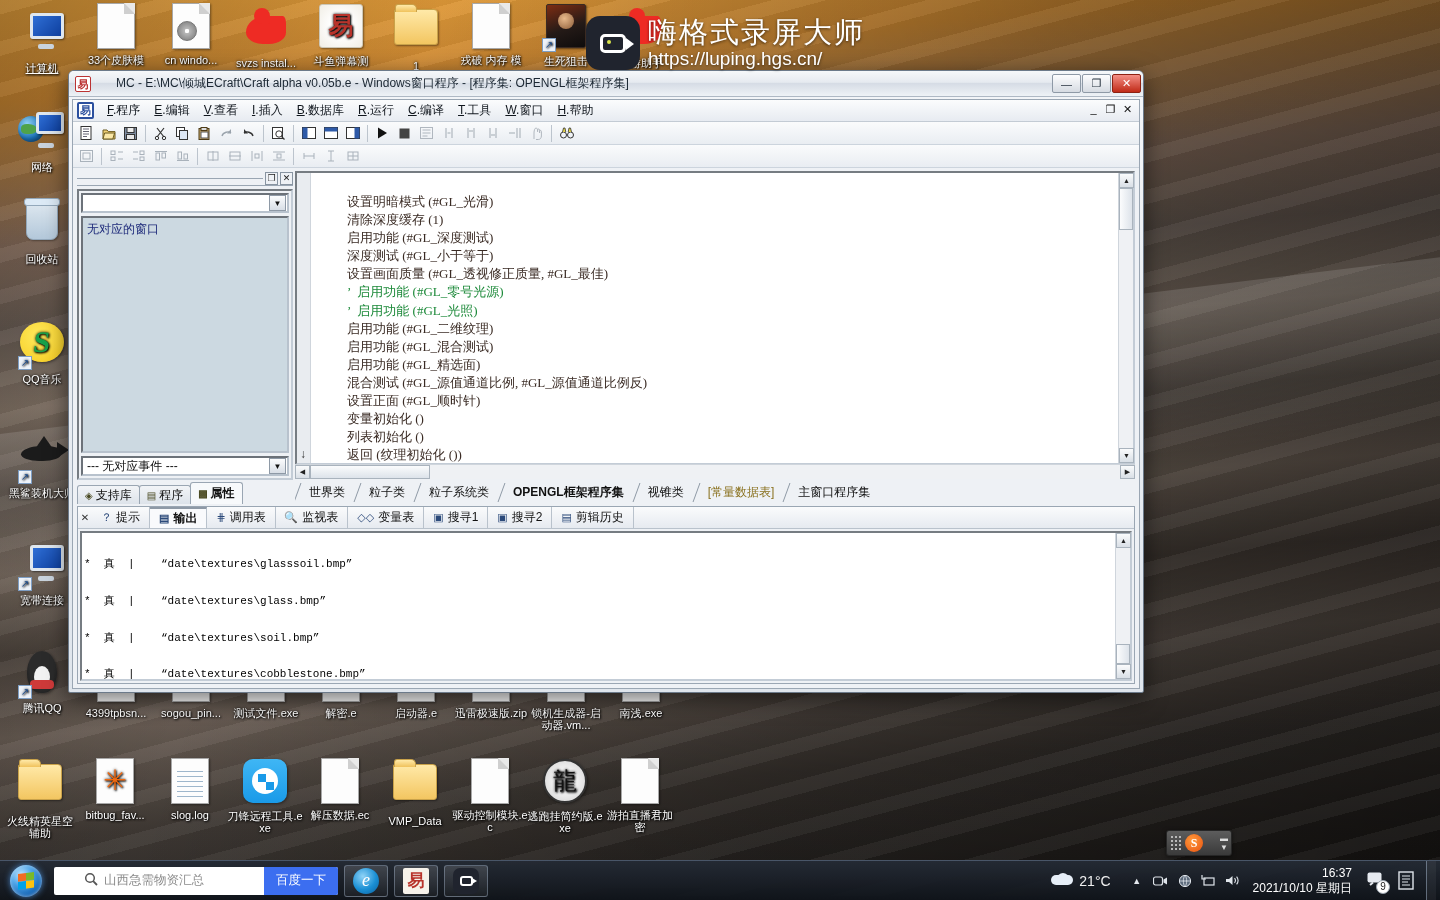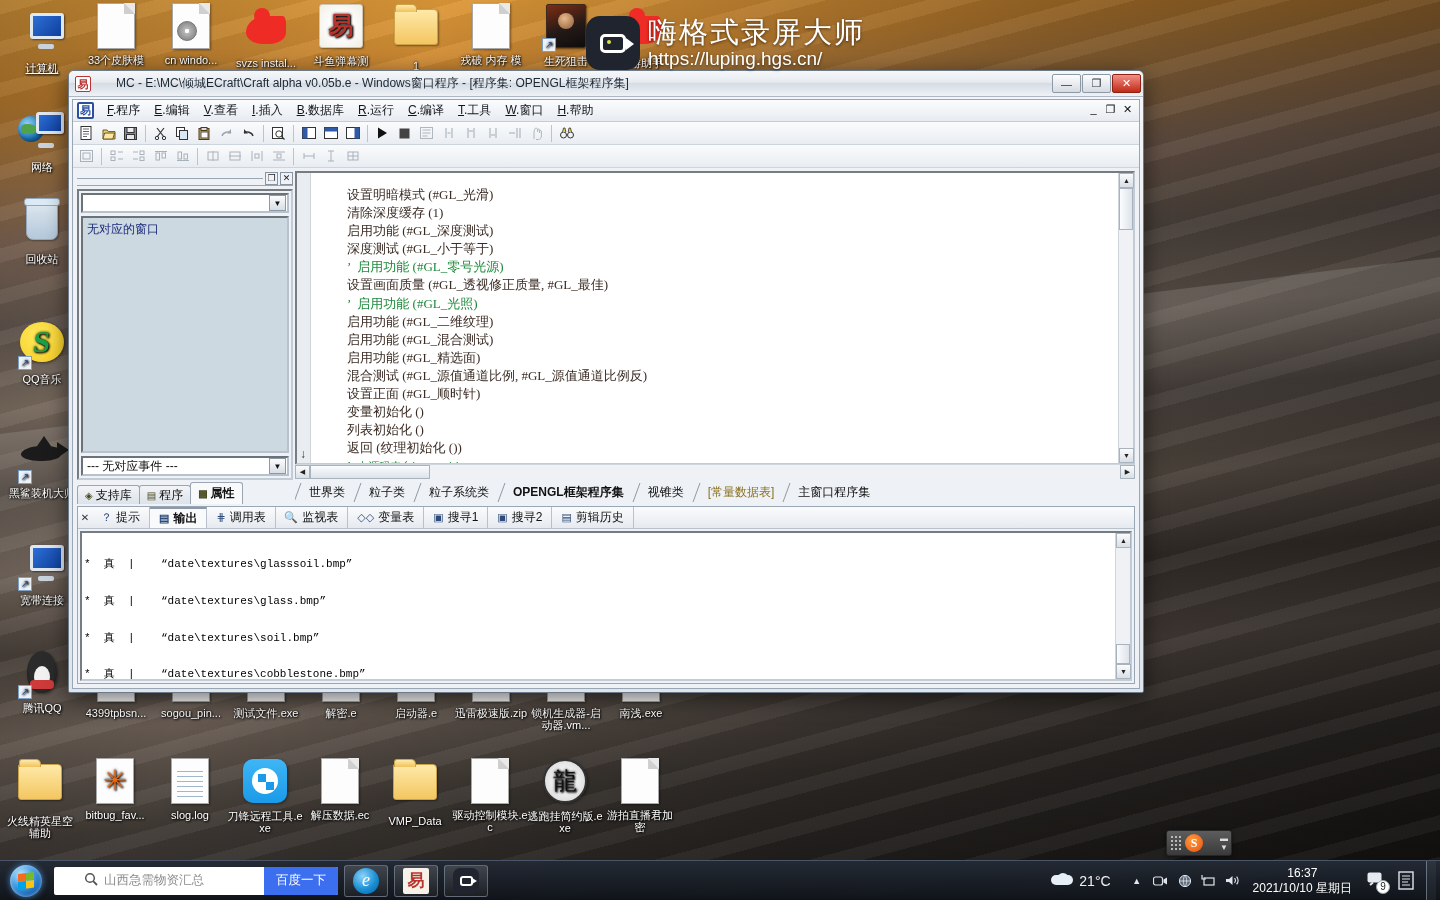--- a/index.html
+++ b/index.html
@@ -418,21 +418,21 @@
     border: 2px inset #c3ccd6; background: #fff;
   }
   #code-gutter {
     width: 14px; background: #e9ecf0; border-right: 1px solid #cfd5dc;
     position: relative; flex: none;
   }
   #code-gutter .downarrow {
     position: absolute; bottom: 2px; left: 3px; font-size: 12px; color: #333;
   }
   #code-lines {
-    flex: 1; overflow: hidden; padding: 13px 0 0 36px;
+    flex: 1; overflow: hidden; padding: 20px 0 0 36px;
     font-family: "Liberation Serif", serif;
     font-size: 13px; line-height: 18.1px; color: #000; white-space: nowrap;
   }
   .cline { height: 18.1px; color: #3a2b24; }
   .cline.comment { color: #1d8a3a; }
   .cline .quote { color: #1d8a3a; margin-right: 6px; }
   .cline .mono { font-family: "Liberation Mono", monospace; font-size: 11px; }
   .vscroll {
     width: 15px; background: #eff1f4; border-left: 1px solid #cfd5dc;
     display: flex; flex-direction: column; flex: none;
@@ -599,21 +599,21 @@
   #tray .cloud::after {
     content: ""; position: absolute; left: 6px; top: 0; width: 12px; height: 12px;
     background: #e6eef7; border-radius: 50%;
   }
   #tray .temp { font-size: 14px; }
   .tray-ic {
     width: 24px; height: 40px; display: flex; align-items: center; justify-content: center;
     font-size: 13px; color: #e4e8ee;
   }
   #tray-clock {
-    text-align: center; line-height: 15px; margin: 0 10px 0 8px;
+    text-align: right; line-height: 15px; margin: 0 10px 0 8px;
     font-size: 12px; color: #fff;
   }
   #tray-notify {
     position: relative; width: 30px; height: 40px;
     display: flex; align-items: center; justify-content: center;
   }
   #tray-notify .badge {
     position: absolute; right: 2px; bottom: 7px;
     width: 14px; height: 14px; border-radius: 50%;
     background: #fff; color: #222; font-size: 10px;
@@ -1189,22 +1189,22 @@
         <div id="codewrap">
           <div id="code-area">
             <div id="code-gutter">
               <span class="downarrow">↓</span>
             </div>
             <div id="code-lines">
               <div class="cline"><span>设置明暗模式 (#GL_光滑)</span></div>
               <div class="cline"><span>清除深度缓存 (1)</span></div>
               <div class="cline"><span>启用功能 (#GL_深度测试)</span></div>
               <div class="cline"><span>深度测试 (#GL_小于等于)</span></div>
+              <div class="cline"><span>设置画面质量 (#GL_透视修正质量, #GL_最佳)</span></div>
               <div class="cline comment"><span class="quote">’</span><span>启用功能 (#GL_零号光源)</span></div>
-              <div class="cline"><span>设置画面质量 (#GL_透视修正质量, #GL_最佳)</span></div>
               <div class="cline comment"><span class="quote">’</span><span>启用功能 (#GL_光照)</span></div>
               <div class="cline"><span>启用功能 (#GL_二维纹理)</span></div>
               <div class="cline"><span>启用功能 (#GL_混合测试)</span></div>
               <div class="cline"><span>启用功能 (#GL_精选面)</span></div>
               <div class="cline"><span>混合测试 (#GL_源值通道比例, #GL_源值通道比例反)</span></div>
               <div class="cline"><span>设置正面 (#GL_顺时针)</span></div>
               <div class="cline"><span>变量初始化 ()</span></div>
               <div class="cline"><span>列表初始化 ()</span></div>
               <div class="cline"><span>返回 (纹理初始化 ())</span></div>
               <div class="cline comment"><span class="quote">’</span><span class="mono">本源码来自http://52qc.zv85.com</span></div>

